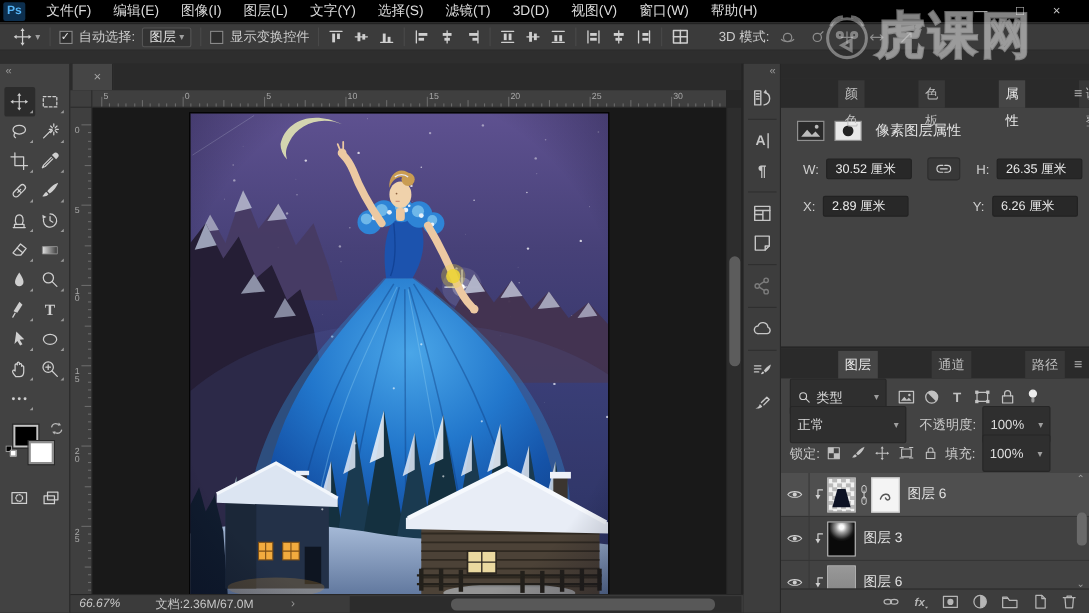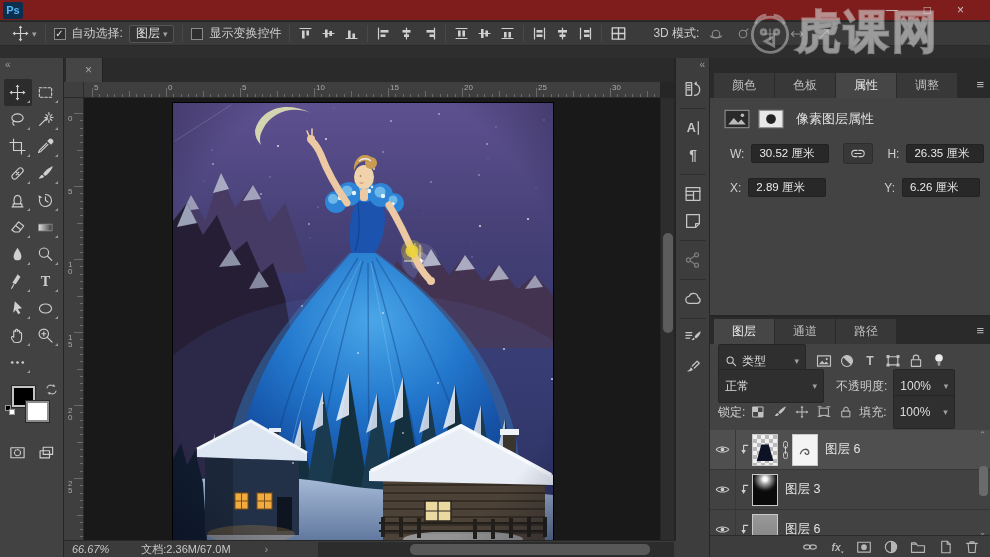--- a/index.html
+++ b/index.html
@@ -4,21 +4,21 @@
 <style>
   html,body{margin:0;padding:0;width:990px;height:557px;overflow:hidden;background:#262626;
     font-family:"Liberation Sans","DejaVu Sans",sans-serif;-webkit-font-smoothing:antialiased;}
   *{box-sizing:border-box;}
   .icon{display:inline-flex;width:17px;height:17px;color:#cfcfcf;flex:none;}
   .icon svg{width:100%;height:100%;stroke:currentColor;fill:none;stroke-width:1.2;stroke-linecap:round;stroke-linejoin:round;}
   .icon svg .f{fill:currentColor;stroke:none;}
   .icon svg text{fill:currentColor;stroke:none;}
 
   
-  #menubar{position:absolute;left:0;top:0;width:990px;height:21px;background:#7f1d1d;border-bottom:1px solid #2b2b2b;display:flex;align-items:center;z-index:5;}
+  #menubar{position:absolute;left:0;top:0;width:990px;height:21px;background:#000000;border-bottom:1px solid #2b2b2b;display:flex;align-items:center;z-index:5;}
   .ps-logo{width:20px;height:17px;margin:0 9px 0 3px;background:#0d2f4e;color:#55b4f5;font-size:11px;font-weight:bold;display:flex;align-items:center;justify-content:center;border-radius:2px;}
   .menu-item{color:#dcdcdc;font-size:12.5px;padding:0 10px;line-height:21px;cursor:default;}
   #win-controls{margin-left:auto;margin-right:26px;display:flex;gap:26px;color:#c9c9c9;font-size:12px;}
   #win-controls span{cursor:default;}
 
   
   #optionsbar{position:absolute;left:0;top:22px;width:990px;height:24px;background:#3b3b3b;border-bottom:1px solid #2a2a2a;display:flex;align-items:center;font-size:12px;color:#cccccc;padding-left:12px;z-index:4;}
   .osep{width:1px;height:17px;background:#555;opacity:.55;margin:0 8px;flex:none;}
   .caret{color:#9f9f9f;font-size:9px;margin-left:3px;}
   .checkbox{width:12px;height:12px;border:1px solid #8a8a8a;background:#2e2e2e;margin-right:6px;display:inline-flex;align-items:center;justify-content:center;font-size:10px;color:#e4e4e4;flex:none;}
@@ -74,21 +74,21 @@
   
   #dockstrip{position:absolute;left:676px;top:58px;width:34px;height:499px;background:#3d3d3d;border-right:1px solid #262626;}
   #dock-head{text-align:right;color:#9a9a9a;font-size:10px;padding:1px 4px 2px 0;}
   #dock-icons{display:flex;flex-direction:column;align-items:center;gap:9px;padding-top:8px;}
   #dock-icons .icon{width:18px;height:18px;color:#c6c6c6;}
   .dock-sep{width:26px;height:1px;background:#2f2f2f;margin:1px 0;}
 
   
   #rightbase{position:absolute;left:710px;top:58px;width:280px;height:499px;background:#2a2a2a;}
   .ptabs{display:flex;padding-left:4px;background:#2a2a2a;height:27px;align-items:flex-end;position:relative;}
-  .ptab{height:25px;line-height:25px;background:#383838;color:#bdbdbd;font-size:12px;padding:0 18px;margin-right:1px;}
+  .ptab{height:25px;line-height:25px;background:#383838;color:#bdbdbd;font-size:12px;padding:0 6px;margin-right:1px;margin-left:48px;}
   .ptab.active{background:#464646;color:#ececec;}
   .pmenu{position:absolute;right:7px;top:6px;color:#b8b8b8;font-size:13px;letter-spacing:-1px;}
   #props-panel{position:absolute;left:710px;top:58px;width:280px;height:257px;background:#434343;}
   #props-top{height:13px;background:#2a2a2a;}
   #props-header{display:flex;align-items:center;gap:8px;padding:11px 12px 0 14px;}
   #props-header .hicon{width:26px;height:20px;}
   #props-header .hicon svg{width:100%;height:100%;}
   #props-title{font-size:13px;color:#e2e2e2;margin-left:4px;}
   .prow{display:flex;align-items:center;margin:14px 0 0 20px;font-size:12px;color:#cfcfcf;}
   .pfield{background:#282828;border:1px solid #222;border-radius:2px;height:19px;min-width:78px;display:flex;align-items:center;padding:0 7px;color:#eaeaea;margin-left:7px;font-size:11.5px;}
@@ -136,20 +136,33 @@
   
   #watermark{position:absolute;left:744px;top:2px;width:246px;height:58px;z-index:60;pointer-events:none;display:flex;align-items:center;opacity:.95;}
   #watermark svg{width:52px;height:52px;stroke:rgba(214,214,214,.5);fill:none;stroke-width:3;}
   #wm-text{font-size:45px;font-weight:bold;letter-spacing:3px;color:rgba(210,210,210,.28);-webkit-text-stroke:2px rgba(220,220,220,.5);line-height:1;}
 </style>
 </head>
 <body>
 
 <div id="menubar">
   <div class="ps-logo">Ps</div>
+  <div id="menu-items" style="display: flex;">
+      <div class="menu-item">文件(F)</div>
+      <div class="menu-item">编辑(E)</div>
+      <div class="menu-item">图像(I)</div>
+      <div class="menu-item">图层(L)</div>
+      <div class="menu-item">文字(Y)</div>
+      <div class="menu-item">选择(S)</div>
+      <div class="menu-item">滤镜(T)</div>
+      <div class="menu-item">3D(D)</div>
+      <div class="menu-item">视图(V)</div>
+      <div class="menu-item">窗口(W)</div>
+      <div class="menu-item">帮助(H)</div>
+    </div>
   <div id="win-controls">
       <span>—</span>
       <span>□</span>
       <span>×</span>
     </div>
 </div>
 
 <div id="optionsbar">
   <span class="icon" id="opt-tool-icon">
       <svg viewBox="0 0 18 18" xmlns="http://www.w3.org/2000/svg">

